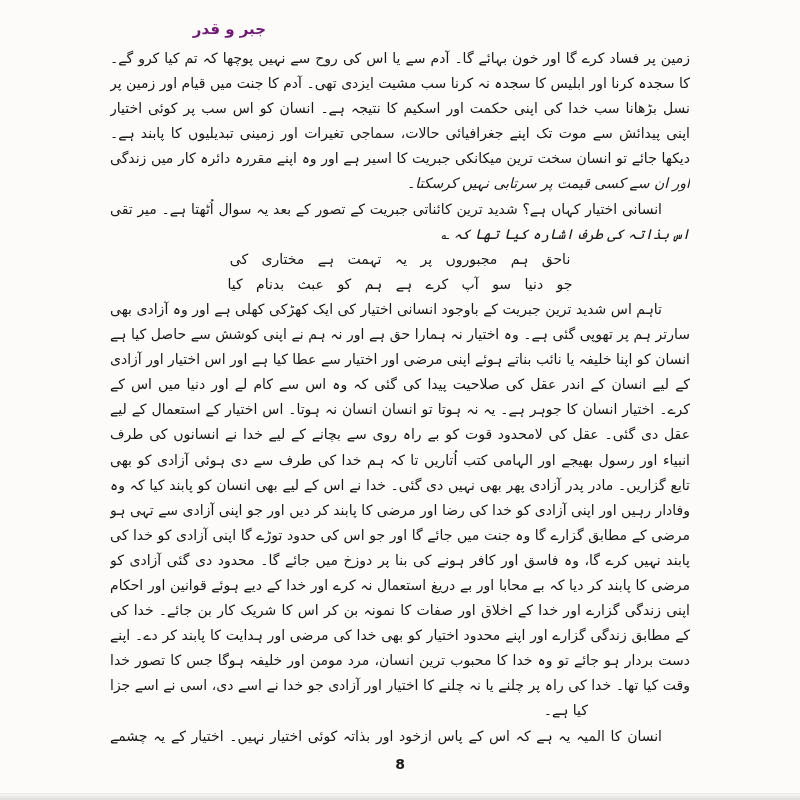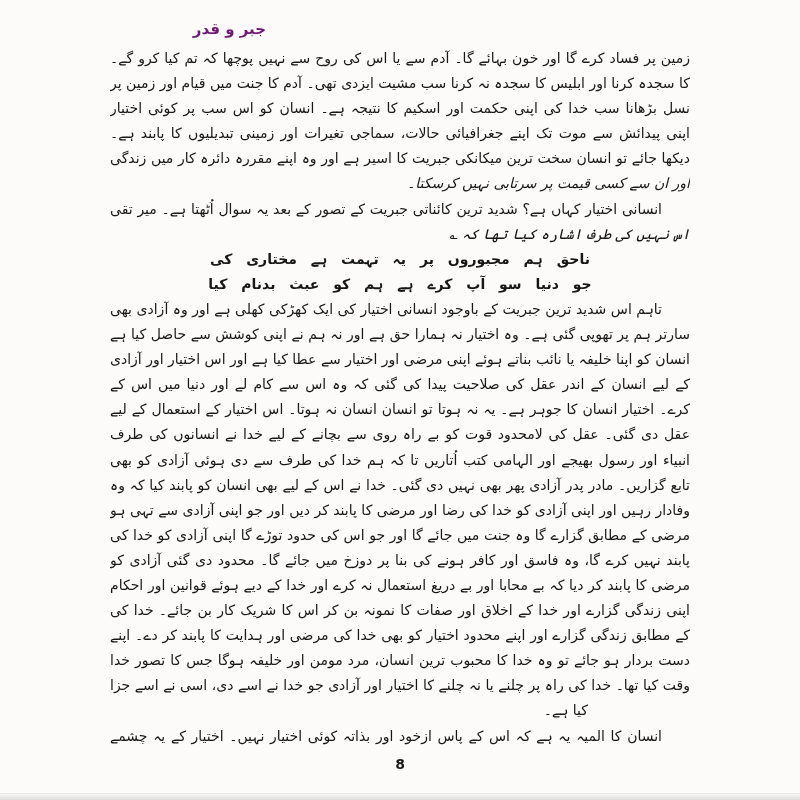--- a/index.html
+++ b/index.html
@@ -59,21 +59,21 @@
   .line.end-indent {
     text-align: center;
     text-align-last: right;
     padding-right: 102px;
     box-sizing: border-box;
   }
   .line.verse {
     text-align: center;
     text-align-last: center;
     word-spacing: 9px;
-    font-weight: 700;
+    font-weight: 400;
   }
   .page-number {
     position: absolute;
     top: 756px;
     left: 0;
     width: 800px;
     text-align: center;
     font-size: 14px;
     font-weight: bold;
     color: #1a1a1a;
@@ -103,21 +103,21 @@
   <div class="running-head">جبر و قدر</div>
 
   <div class="text-block" dir="rtl" lang="ur">
       <div class="line">زمین پر فساد کرے گا اور خون بہائے گا۔ آدم سے یا اس کی روح سے نہیں پوچھا کہ تم کیا کرو گے۔ آدم کو فرشتوں</div>
       <div class="line">کا سجدہ کرنا اور ابلیس کا سجدہ نہ کرنا سب مشیت ایزدی تھی۔ آدم کا جنت میں قیام اور زمین پر اس کا ہبوط اور پھر</div>
       <div class="line">نسل بڑھانا سب خدا کی اپنی حکمت اور اسکیم کا نتیجہ ہے۔ انسان کو اس سب پر کوئی اختیار نہیں دیا گیا۔ خود ہر انسان</div>
       <div class="line">اپنی پیدائش سے موت تک اپنے جغرافیائی حالات، سماجی تغیرات اور زمینی تبدیلیوں کا پابند ہے۔ لہذا ایک نظر سے</div>
       <div class="line">دیکھا جائے تو انسان سخت ترین میکانکی جبریت کا اسیر ہے اور وہ اپنے مقررہ دائرہ کار میں زندگی کرنے کا پابند ہے</div>
       <div class="line start">اور ان سے کسی قیمت پر سرتابی نہیں کرسکتا۔</div>
       <div class="line indent">انسانی اختیار کہاں ہے؟ شدید ترین کائناتی جبریت کے تصور کے بعد یہ سوال اُٹھتا ہے۔ میر تقی میر نے</div>
-      <div class="line start">اس نہیں کی طرف اشارہ کیا تھا کہ ؎</div>
+      <div class="line start">اس بذاتہ کی طرف اشارہ کیا تھا کہ ؎</div>
       <div class="line verse">ناحق ہم مجبوروں پر یہ تہمت ہے مختاری کی</div>
       <div class="line verse">جو دنیا سو آپ کرے ہے ہم کو عبث بدنام کیا</div>
       <div class="line indent">تاہم اس شدید ترین جبریت کے باوجود انسانی اختیار کی ایک کھڑکی کھلی ہے اور وہ آزادی بھی بقول</div>
       <div class="line">سارتر ہم پر تھوپی گئی ہے۔ وہ اختیار نہ ہمارا حق ہے اور نہ ہم نے اپنی کوشش سے حاصل کیا ہے بلکہ خدا نے وہ</div>
       <div class="line">انسان کو اپنا خلیفہ یا نائب بناتے ہوئے اپنی مرضی اور اختیار سے عطا کیا ہے اور اس اختیار اور آزادی کے استعمال</div>
       <div class="line">کے لیے انسان کے اندر عقل کی صلاحیت پیدا کی گئی کہ وہ اس سے کام لے اور دنیا میں اس کے مطابق زندگی بسر</div>
       <div class="line">کرے۔ اختیار انسان کا جوہر ہے۔ یہ نہ ہوتا تو انسان انسان نہ ہوتا۔ اس اختیار کے استعمال کے لیے انسان کو</div>
       <div class="line">عقل دی گئی۔ عقل کی لامحدود قوت کو بے راہ روی سے بچانے کے لیے خدا نے انسانوں کی طرف انہی میں سے</div>
       <div class="line">انبیاء اور رسول بھیجے اور الہامی کتب اُتاریں تا کہ ہم خدا کی طرف سے دی ہوئی آزادی کو بھی خدا کی مرضی کے</div>
       <div class="line">تابع گزاریں۔ مادر پدر آزادی پھر بھی نہیں دی گئی۔ خدا نے اس کے لیے بھی انسان کو پابند کیا کہ وہ اس کے</div>

